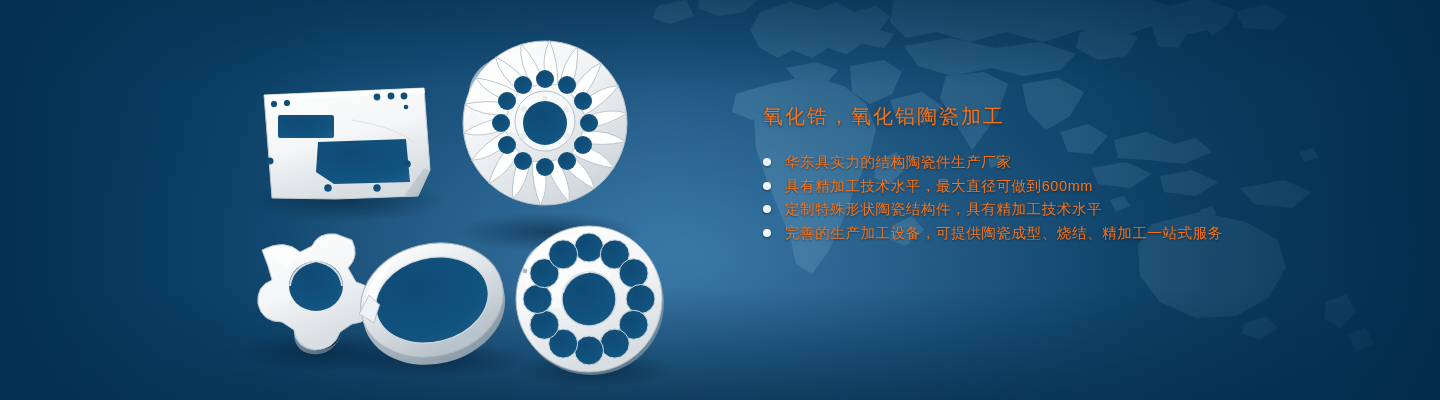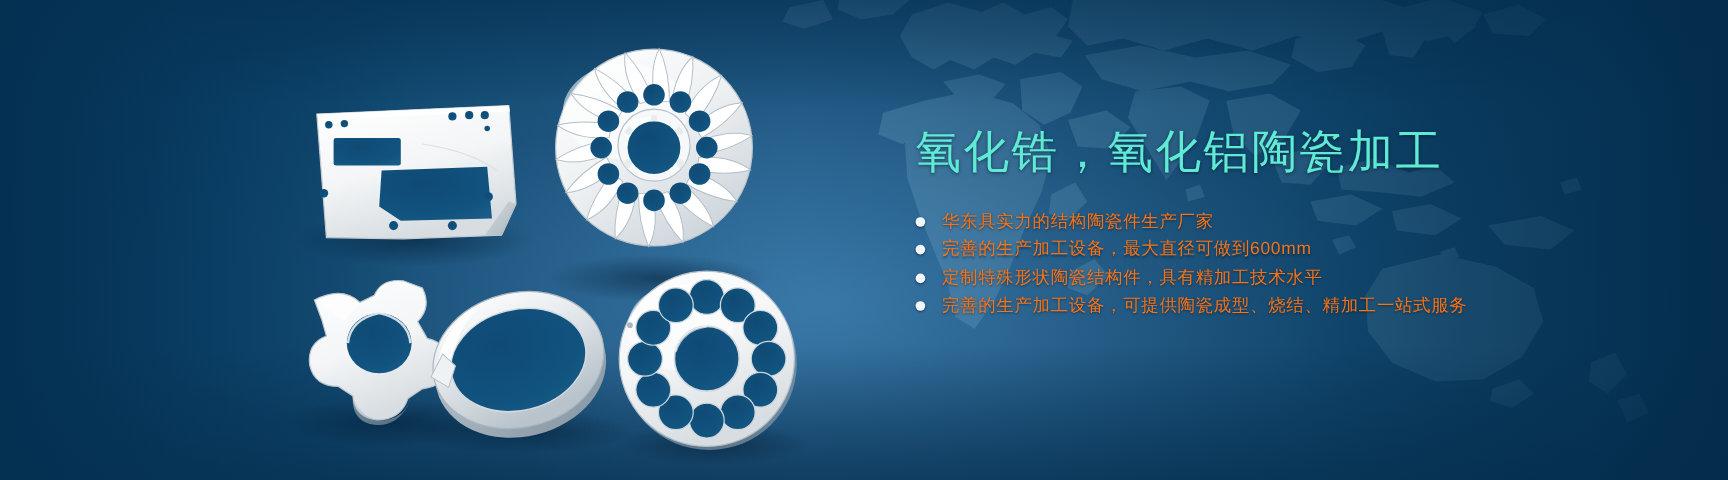--- a/index.html
+++ b/index.html
@@ -44,23 +44,23 @@
   .worldmap path{ fill:#9fd0ee; }
 
   
   .products{ position:absolute; left:0; top:0; width:720px; height:400px; }
 
   
   .copy{
     position:absolute; left:763px; top:104px; width:640px;
   }
   .title{
-    font-size:38px;
+    font-size:20px;
     letter-spacing:2px;
-    color:#5eead4;
+    color:#f97316;
     font-weight:400;
     line-height:1.25;
     text-shadow:0 1px 3px rgba(0,12,26,.55);
     white-space:nowrap;
   }
   .bullets{ list-style:none; margin-top:26px; }
   .bullet{
     display:flex;
     align-items:center;
     margin-bottom:9px;
@@ -347,21 +347,21 @@
   <div class="copy">
     <div class="title">氧化锆，氧化铝陶瓷加工</div>
 
     <ul class="bullets">
       <li class="bullet">
         <span class="dot"></span>
         <span class="bullet-text">华东具实力的结构陶瓷件生产厂家</span>
       </li>
       <li class="bullet">
         <span class="dot"></span>
-        <span class="bullet-text">完善的生产加工设备，最大直径可做到600mm</span>
+        <span class="bullet-text">具有精加工技术水平，最大直径可做到600mm</span>
       </li>
       <li class="bullet">
         <span class="dot"></span>
         <span class="bullet-text">定制特殊形状陶瓷结构件，具有精加工技术水平</span>
       </li>
       <li class="bullet">
         <span class="dot"></span>
         <span class="bullet-text">完善的生产加工设备，可提供陶瓷成型、烧结、精加工一站式服务</span>
       </li>
     </ul>

